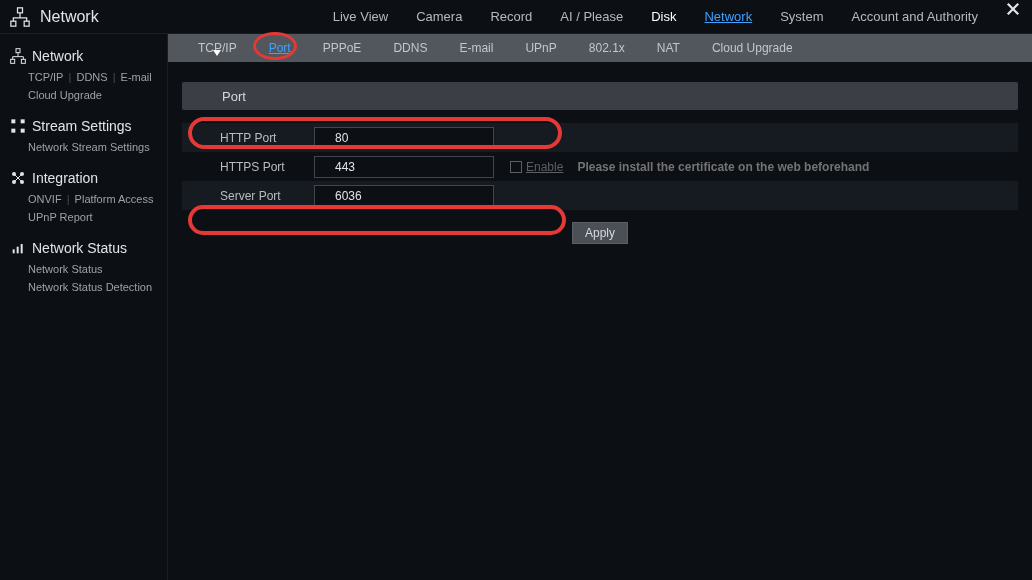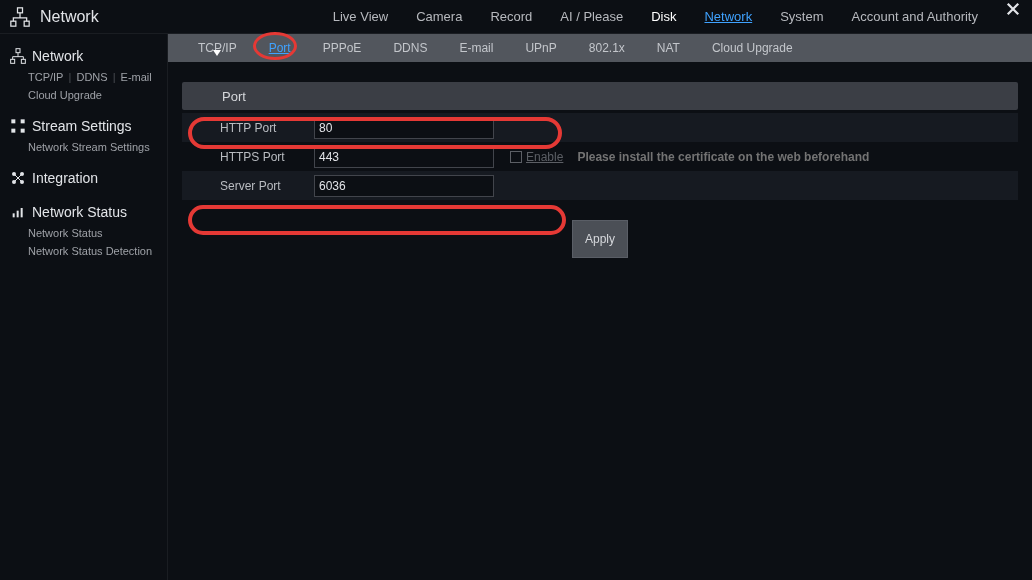--- a/index.html
+++ b/index.html
@@ -141,41 +141,41 @@
   .section-head {
     background: #3b3e45;
     height: 28px;
     display: flex;
     align-items: center;
     padding-left: 40px;
     font-size: 13px;
     color: #d6d8dc;
     border-radius: 2px;
   }
-  .form-rows { margin-top: 3px; }
+  .form-rows { margin-top: 13px; }
   .form-row {
     display: flex;
     align-items: center;
     height: 29px;
     font-size: 12px;
   }
   .form-row.alt { background: #161a21; }
   .row-label {
     width: 132px;
     padding-left: 38px;
     color: #b9bcc1;
   }
   .row-input {
     width: 180px;
     height: 22px;
     background: #0c0f14;
     border: 1px solid #42454c;
     color: #e2e4e8;
     font-size: 12px;
-    padding-left: 4px;
+    padding-left: 20px;
     outline: none;
   }
   .row-extras {
     display: flex;
     align-items: center;
     margin-left: 16px;
     gap: 14px;
   }
   .chk {
     display: flex;
@@ -205,23 +205,23 @@
   #anno-http {
     left: 20px; top: 55px;
     width: 374px; height: 32px;
   }
   #anno-rtsp {
     left: 20px; top: 143px;
     width: 378px; height: 30px;
   }
 
   .apply-btn {
-    margin: 20px auto 0 auto;
+    margin: 12px auto 0 auto;
     display: block;
-    width: 56px; height: 38px;
+    width: 56px; height: 22px;
     background: #4b4f56;
     color: #d6d8dc;
     font-size: 12px;
     border: 1px solid #5a5e66;
     cursor: pointer;
   }
 </style>
 </head>
 <body>
 
@@ -293,20 +293,26 @@
       <div class="side-group-head">
         <svg class="side-icon" viewBox="0 0 24 24">
           <circle cx="6" cy="6" r="3"></circle>
             <circle cx="18" cy="6" r="3"></circle>
           <circle cx="6" cy="18" r="3"></circle>
             <circle cx="18" cy="18" r="3"></circle>
           <path d="M6 6 L18 18 M18 6 L6 18" stroke="#e2e4e8" stroke-width="1.5"></path>
         </svg>
         <span>Integration</span>
       </div>
+      <div class="side-subs">
+        <span class="side-sub-inline">ONVIF</span>
+        <span class="sep">|</span>
+        <span class="side-sub-inline">Platform Access</span>
+        <span class="side-sub-block">UPnP Report</span>
+      </div>
     </div>
 
     <div class="side-group">
       <div class="side-group-head">
         <svg class="side-icon" viewBox="0 0 24 24">
           <rect x="4" y="14" width="3" height="6"></rect>
             <rect x="10" y="10" width="3" height="10"></rect>
             <rect x="16" y="6" width="3" height="14"></rect>
         </svg>
         <span>Network Status</span>

